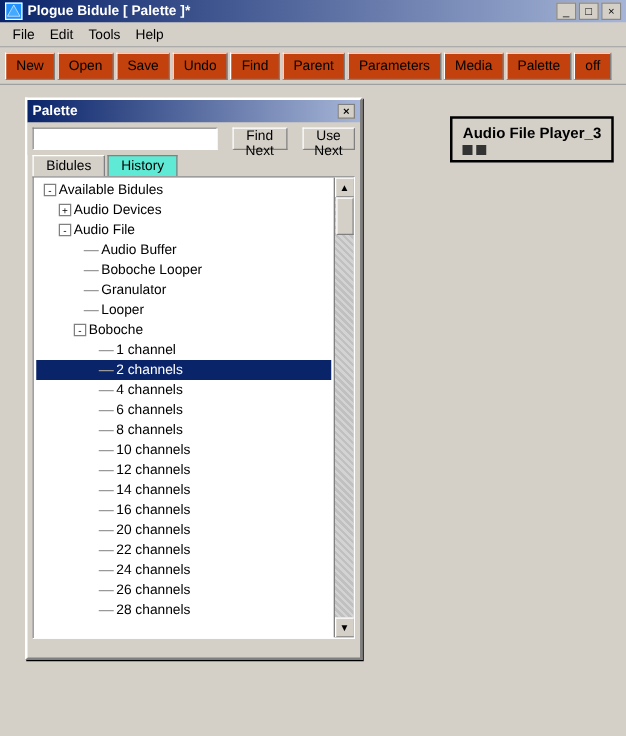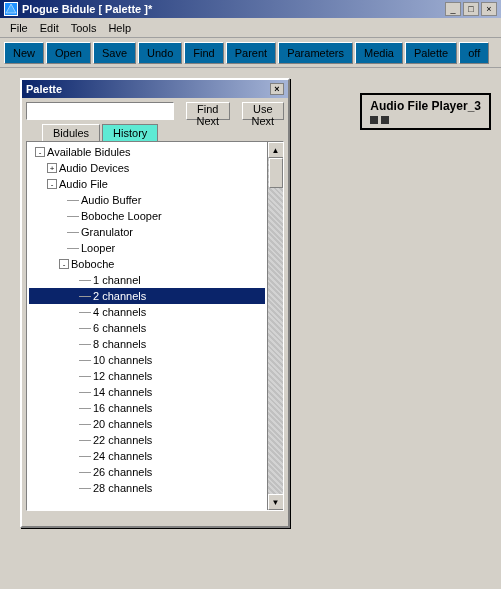--- a/index.html
+++ b/index.html
@@ -66,21 +66,21 @@
       height: 30px;
       display: flex;
       align-items: center;
       padding: 2px 4px;
       gap: 2px;
       border-bottom: 1px solid #a0a0a0;
     }
     .toolbar-btn {
       height: 22px;
       padding: 2px 8px;
-      background: #0369a1;
+      background: #c2410c;
       border: 1px solid;
       border-color: #ffffff #808080 #808080 #ffffff;
       font-size: 11px;
       cursor: pointer;
     }
 
     
     .main-area {
       position: relative;
       width: 100%;
@@ -160,21 +160,20 @@
       border-bottom: none;
       background: #5eead4;
       font-size: 11px;
       cursor: pointer;
     }
     .tab.active {
       background: #d4d0c8;
       position: relative;
       z-index: 2;
       border-color: #ffffff #808080 #d4d0c8 #ffffff;
-      margin-left: 16px;
     }
 
     
     .tree-container {
       border: 1px solid;
       border-color: #808080 #ffffff #ffffff #808080;
       margin: 0 4px 4px 4px;
       background: white;
       height: 370px;
       overflow: hidden;

